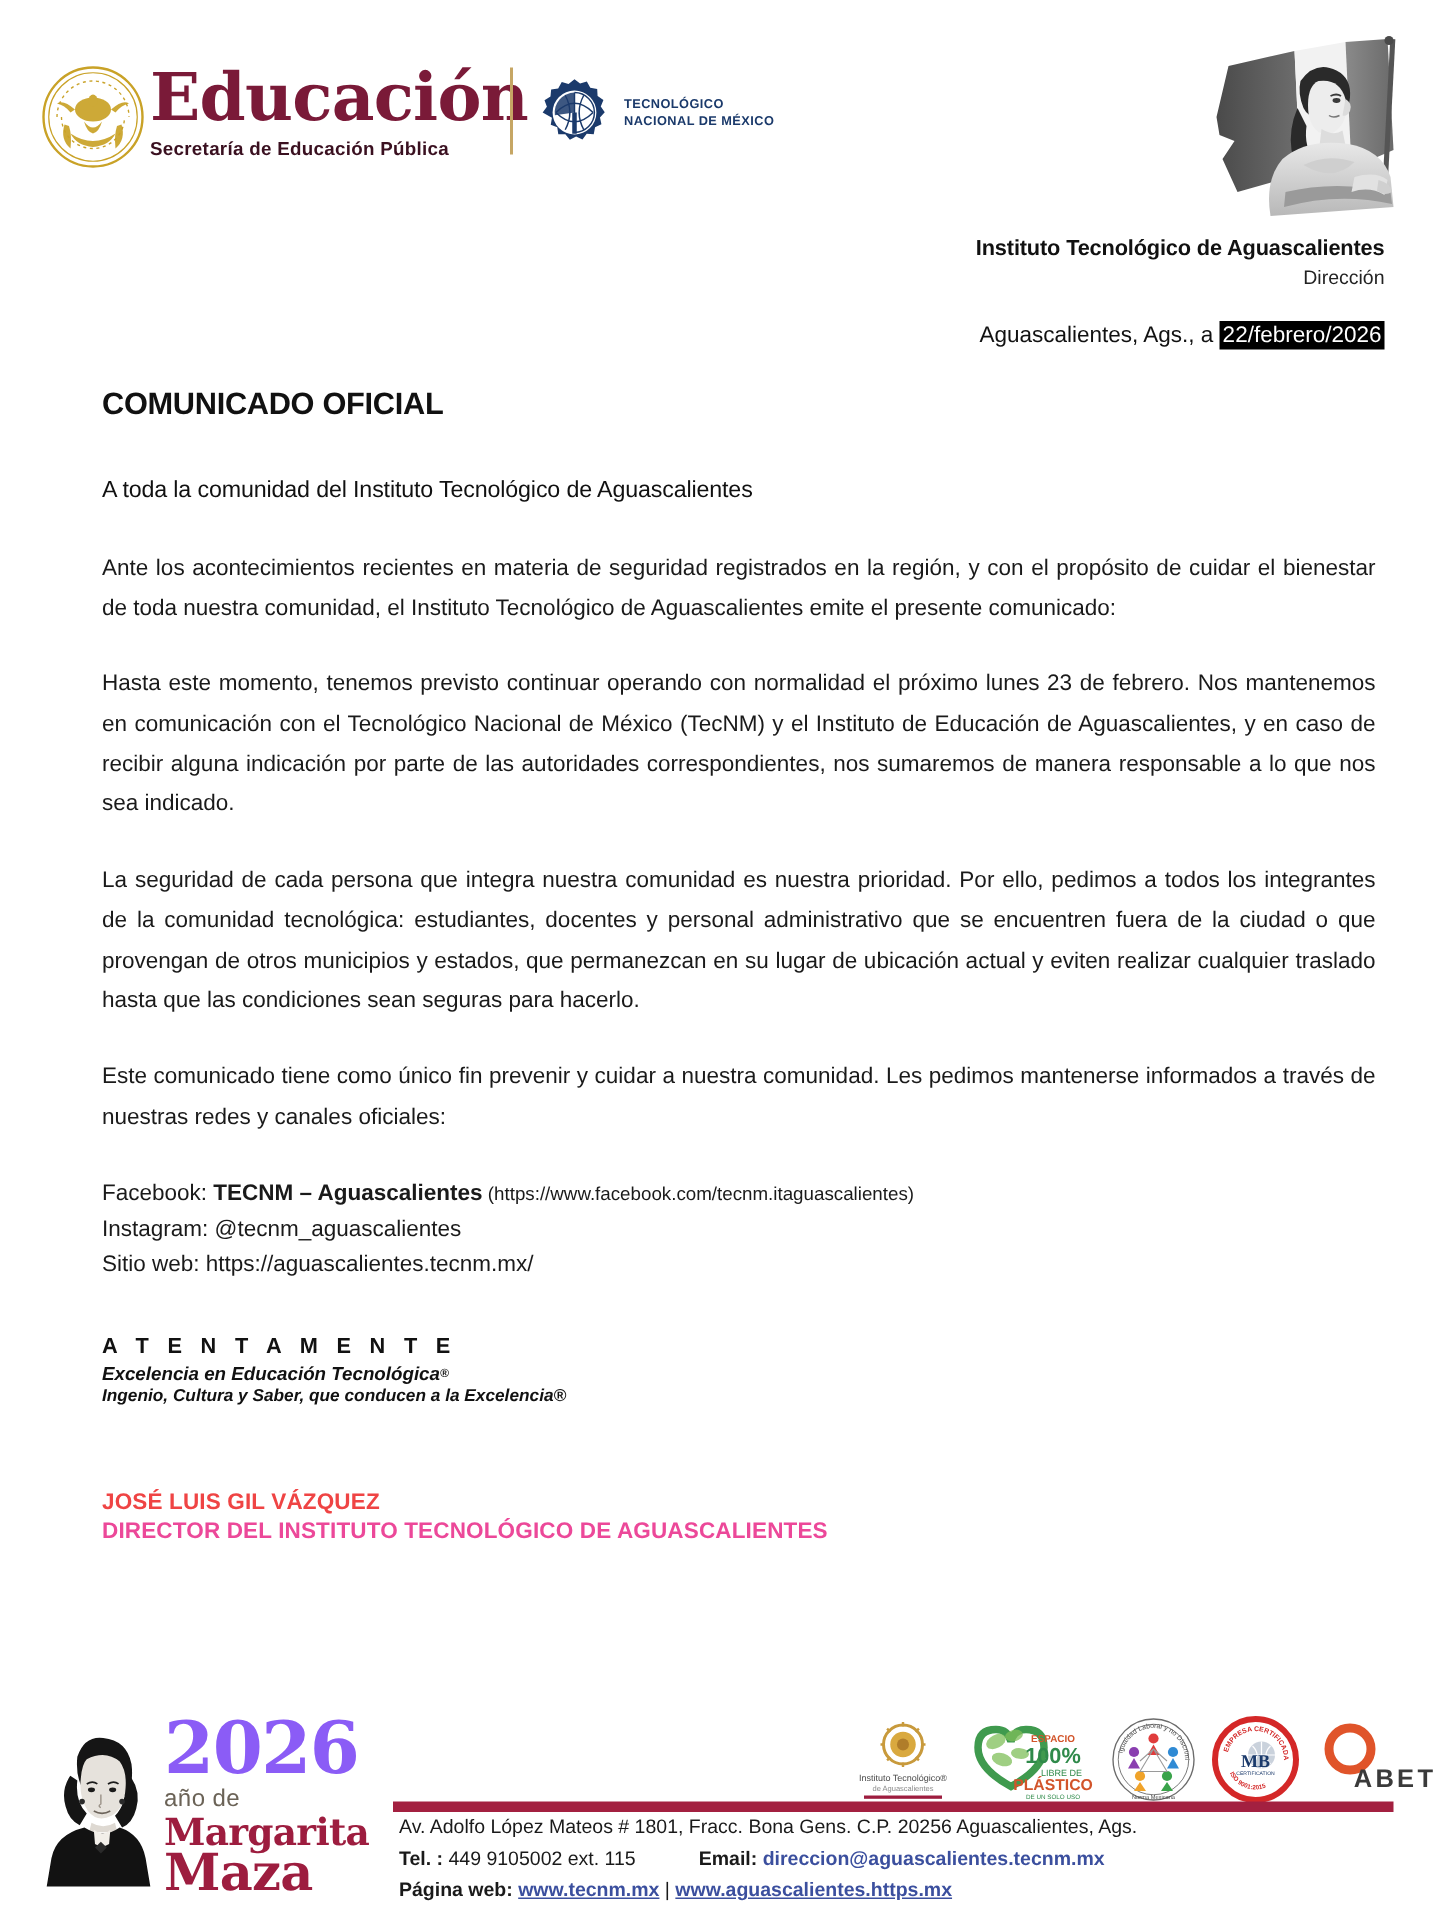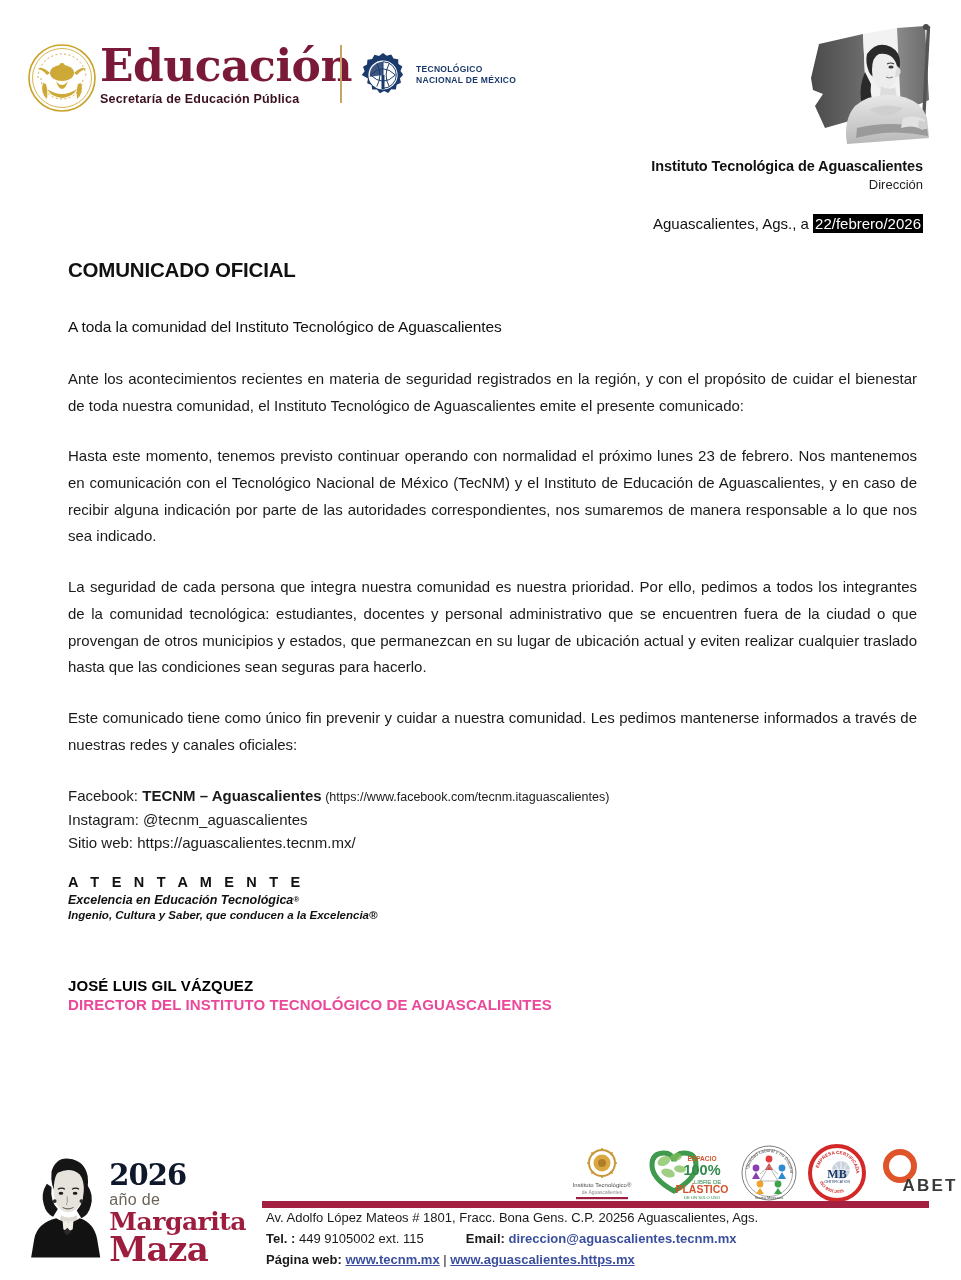--- a/index.html
+++ b/index.html
@@ -153,21 +153,21 @@
     color: #1a1a1a;
   }
   .links-block .strongname {
     font-weight: 700;
   }
   .links-block .urlsmall {
     font-size: 12.5px;
   }
 
   .atentamente-block {
-    margin-top: 19px;
+    margin-top: 36px;
   }
   .atentamente {
     font-size: 14.5px;
     font-weight: 700;
     letter-spacing: 4.2px;
     color: #111;
   }
   .lema1 {
     font-size: 12.5px;
     font-weight: 700;
@@ -183,21 +183,21 @@
     margin-top: 2px;
     color: #111;
   }
 
   .signer-block {
     margin-top: 56px;
   }
   .signer-name {
     font-size: 15px;
     font-weight: 700;
-    color: #000000;
+    color: #ef4444;
     letter-spacing: 0.1px;
   }
   .signer-title {
     font-size: 15px;
     font-weight: 700;
     color: #ec4899;
     margin-top: 2px;
     letter-spacing: 0.1px;
   }
 
@@ -219,23 +219,23 @@
     align-items: flex-end;
     gap: 6px;
   }
   .margarita-portrait { width: 96px; height: 134px; }
   .margarita-text {
     padding-bottom: 6px;
     line-height: 1;
   }
   .m-2026 {
     font-family: "DejaVu Serif", serif;
-    font-size: 29px;
-    font-weight: 700;
-    color: #0f172a;
+    font-size: 48px;
+    font-weight: 700;
+    color: #8b5cf6;
     letter-spacing: -1px;
   }
   .m-anode {
     font-size: 16px;
     color: #6b6357;
     margin-top: 2px;
     letter-spacing: 0.3px;
   }
   .m-margarita {
     font-family: "DejaVu Serif", serif;
@@ -386,21 +386,21 @@
 
       <path d="M52 108 q34 -8 70 0 l1 8 q-36 -8 -72 2 z" fill="#9a9a9a"></path>
 
       <path d="M98 98 q14 -4 22 2 l-2 10 q-10 -6 -22 -2 z" fill="#e2e2e2"></path>
       <path d="M114 100 q8 2 9 8 q-5 3 -10 -1 z" fill="#d0d0d0"></path>
     </svg>
   </div>
 </div>
 
 <div class="inst-block">
-  <div class="inst-name">Instituto Tecnológica de Aguascalientes</div>
+  <div class="inst-name">Instituto Tecnológico de Aguascalientes</div>
   <div class="inst-dept">Dirección</div>
 </div>
 
 <div class="date-line"><span>Aguascalientes, Ags., a </span><span class="date-highlight">22/febrero/2026</span></div>
 
 <div class="doc-body">
 
   <h1 class="comunicado">COMUNICADO OFICIAL</h1>
 
   <h2 class="addressee">A toda la comunidad del Instituto Tecnológico de Aguascalientes</h2>

